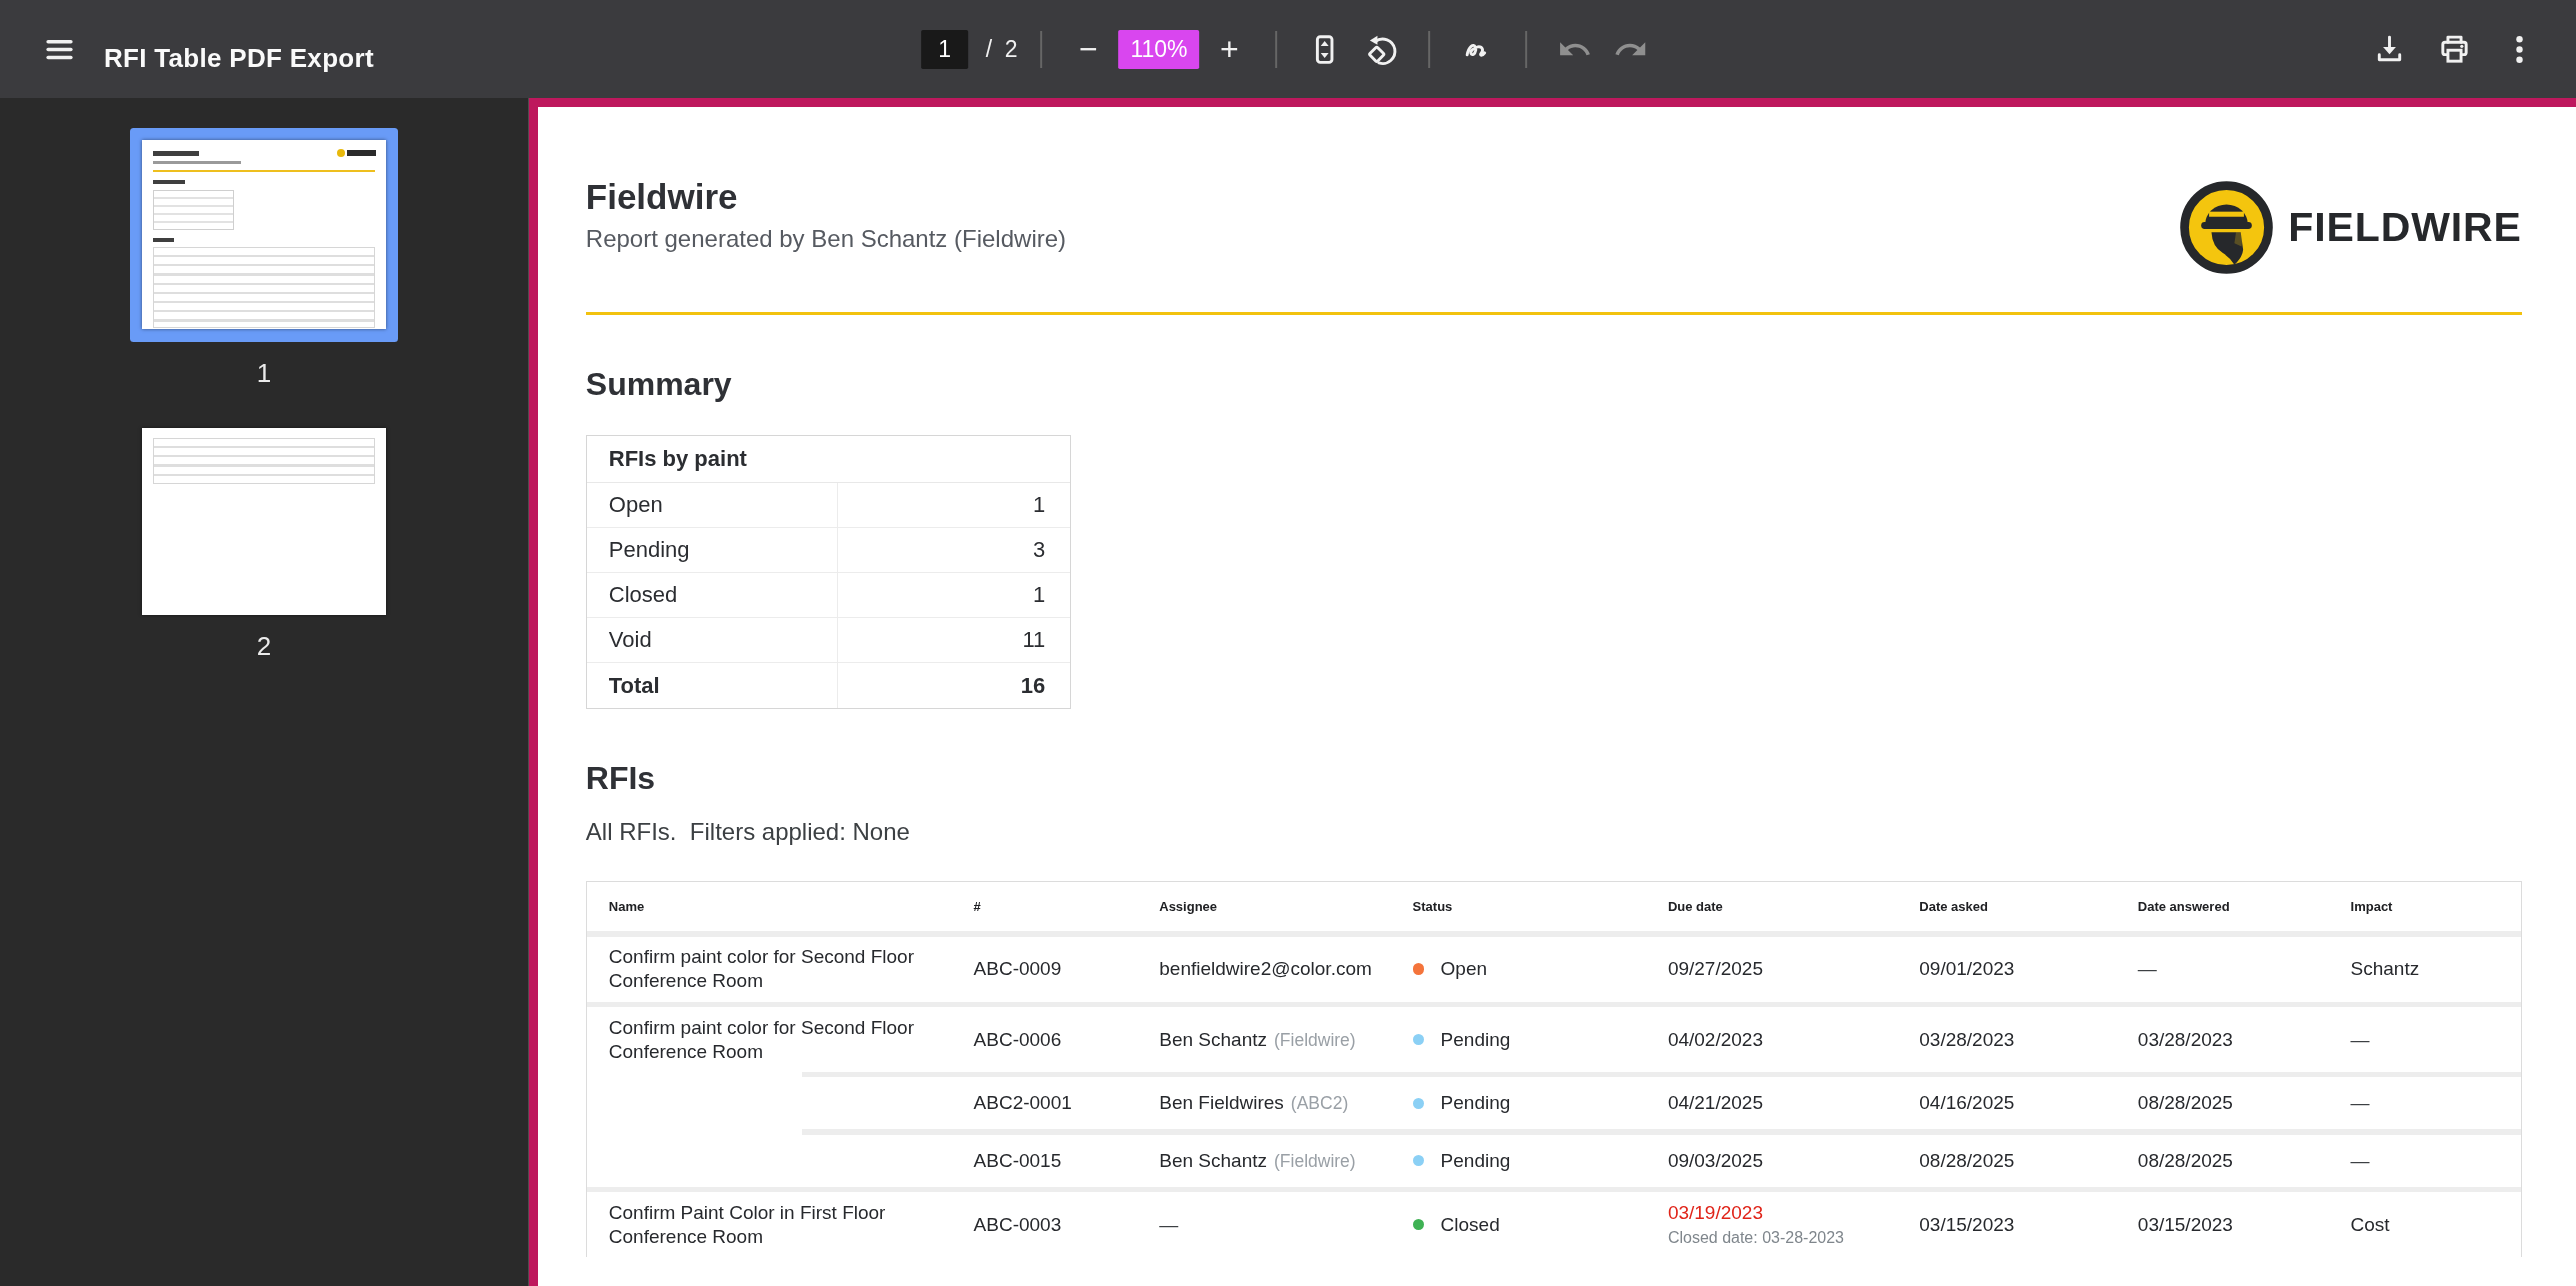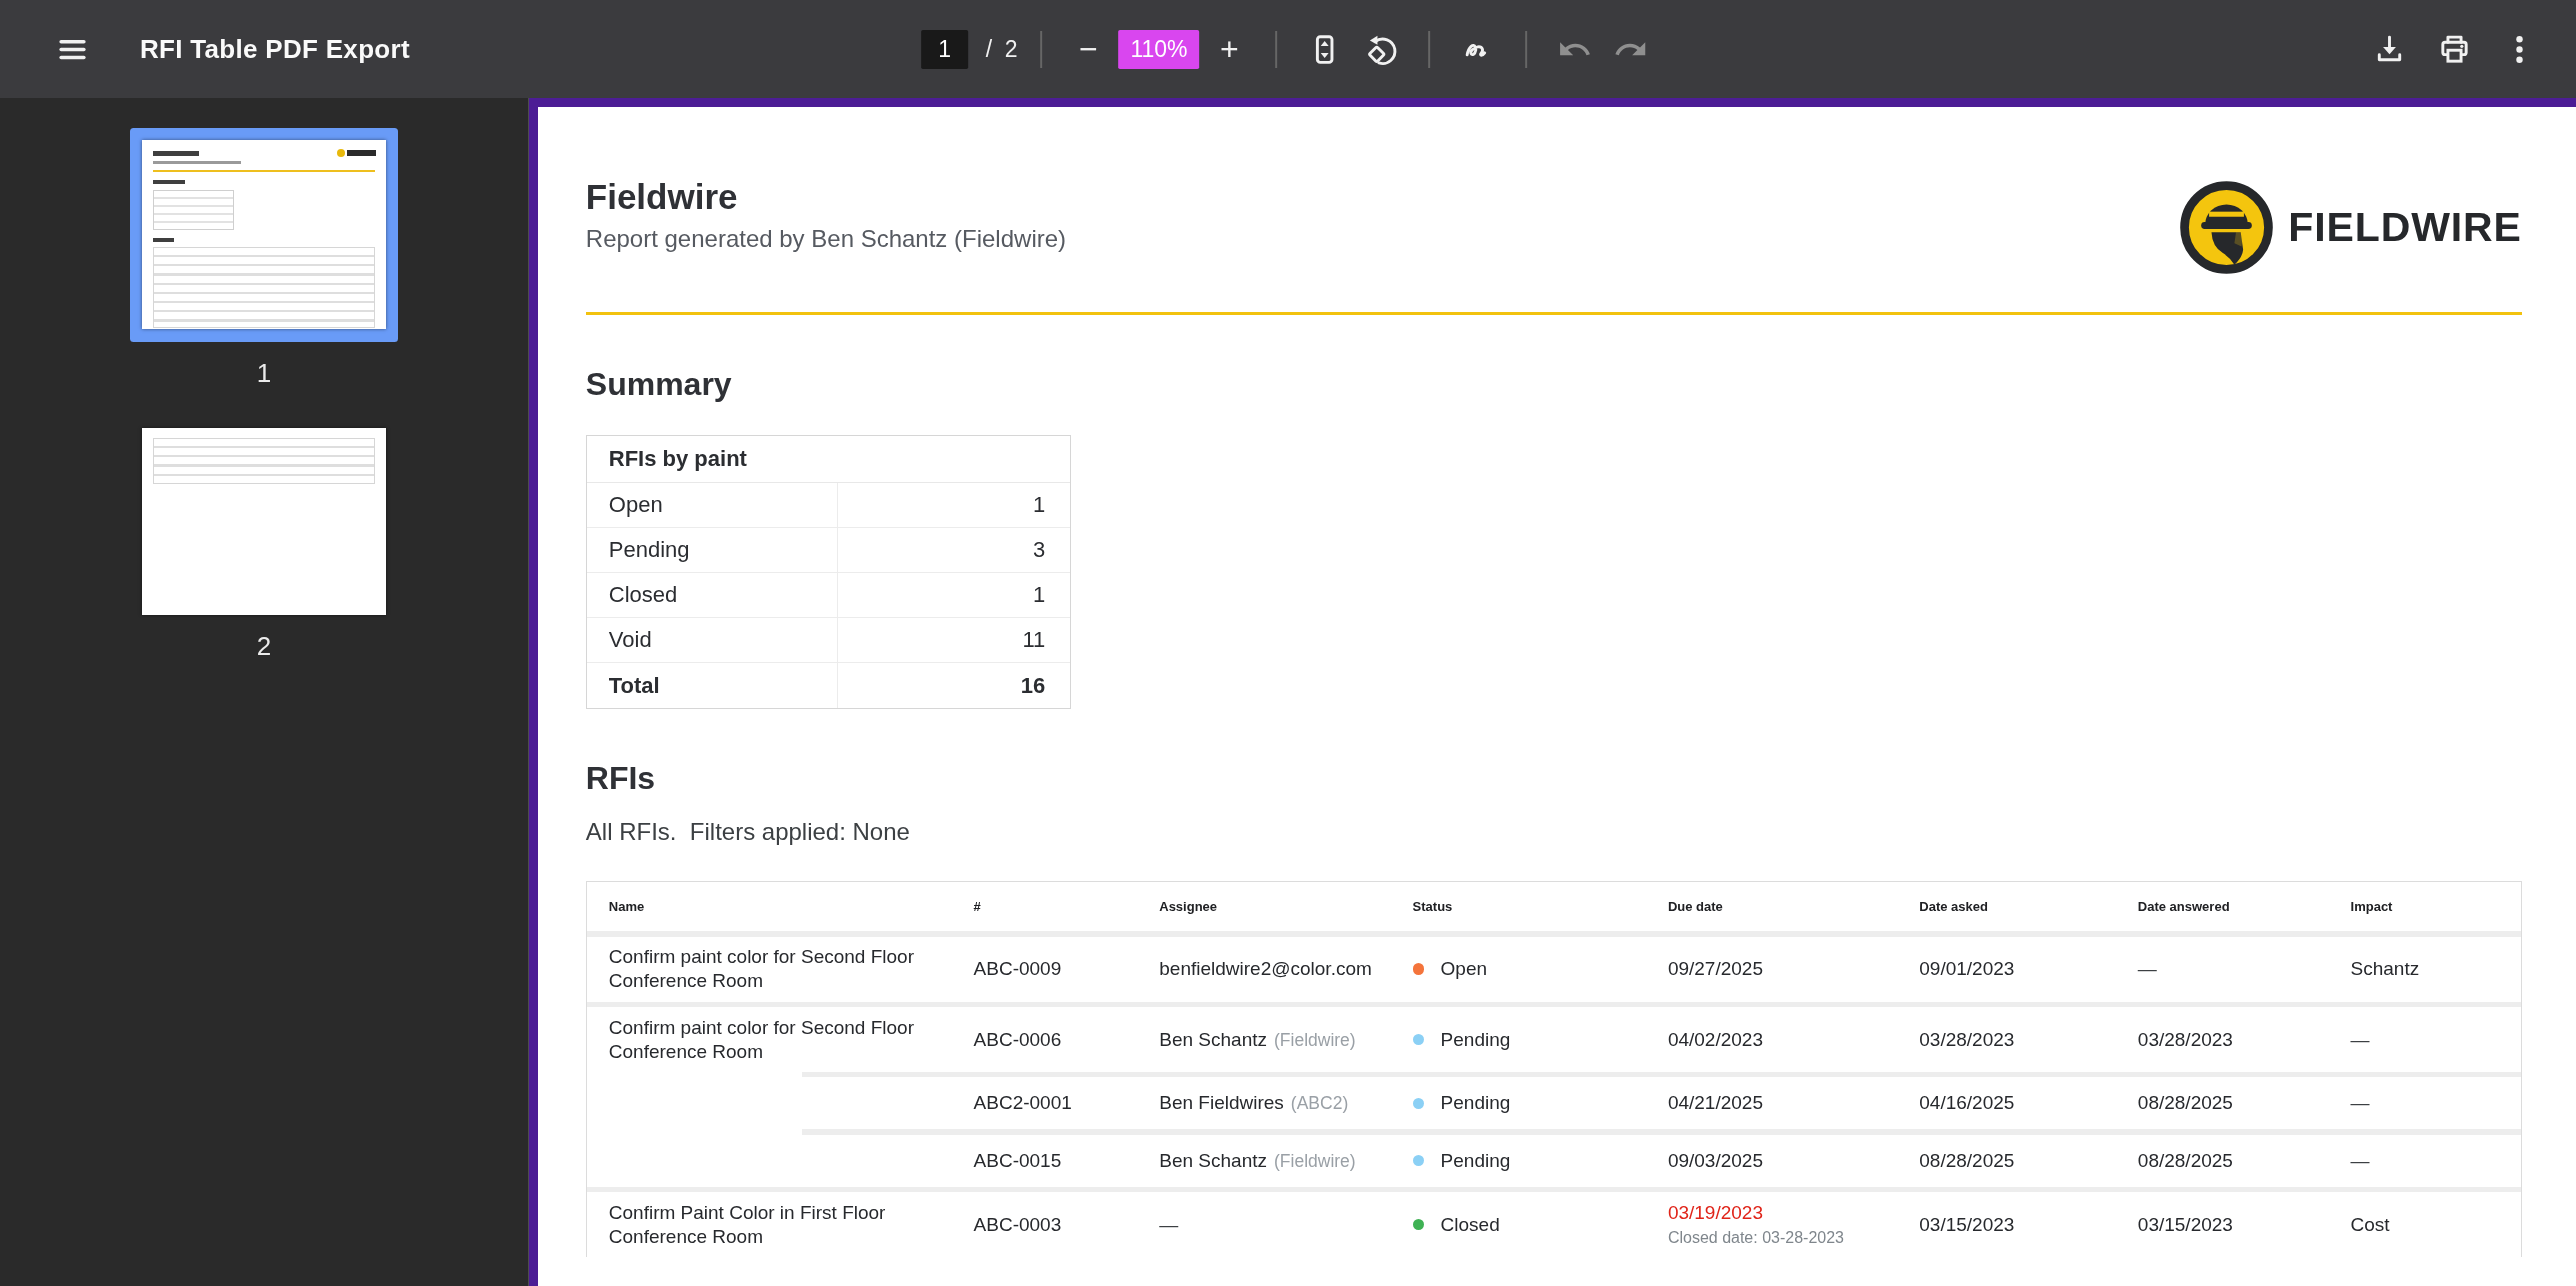--- a/index.html
+++ b/index.html
@@ -2,21 +2,21 @@
 <html style="font-size:14px"><head>
 <meta charset="utf-8">
 <style>
   * { margin:0; padding:0; box-sizing:border-box; }
   html,body { width:2576px; height:1286px; overflow:hidden; background:#242424;
               font-family:"Liberation Sans", sans-serif; }
 
   
   .toolbar { position:relative; height:98px; background:#3b3b3e; display:flex;
              align-items:center; color:#f1f1f1; z-index:5; }
-  .tb-left { display:flex; align-items:center; gap:43px; padding-left:48px; flex:0 0 auto; }
+  .tb-left { display:flex; align-items:flex-end; gap:20px; padding-left:35px; flex:0 0 auto; }
   .tb-title { font-size:26px; font-weight:700; color:#fafafa; letter-spacing:0.3px; }
   .tb-center { position:absolute; left:50%; transform:translateX(-50%); display:flex;
                align-items:center; gap:7px; }
   .tb-right { margin-left:auto; display:flex; align-items:center; gap:16px; padding-right:32px; }
   .icon-btn { width:49px; height:49px; border:none; background:transparent; display:flex;
               align-items:center; justify-content:center; cursor:pointer; border-radius:50%; }
   .icon-btn svg { width:35px; height:35px; }
   .ic { stroke:#f1f1f1; fill:none; stroke-width:2; stroke-linecap:round; stroke-linejoin:round; }
   .icf { fill:#f1f1f1; stroke:none; }
   .disabled .icf { fill:#8f8f8f; }
@@ -27,21 +27,21 @@
   .zoom-box { min-width:81px; height:39px; background:#d946ef; border-radius:1.8px; color:#fff;
               font-size:23px; display:flex; align-items:center; justify-content:center;
               padding:0 10.5px; cursor:pointer; }
   .pm-btn { background:transparent; border:none; color:#f1f1f1; font-size:32px; width:46px;
             height:46px; cursor:pointer; line-height:1; }
 
   
   .main { display:flex; height:1188px; }
   .sidebar { width:529px; background:#2a2a2a; border-right:1.8px solid #4d4d4d; display:flex;
              flex-direction:column; align-items:center; padding-top:30px; overflow:hidden; }
-  .viewer { flex:1; background:#4c1d95; overflow:hidden; position:relative;text-decoration:underline; }
+  .viewer { flex:1; background:#be185d; overflow:hidden; position:relative;text-decoration:underline; }
   .page { position:absolute; left:8.8px; top:8.8px; width:2038px; height:1928px; background:#fff;
           padding:70px 54px 0 48px; }
 
   
   .thumb-wrap { display:flex; flex-direction:column; align-items:center; }
   .thumb { border-radius:3.5px; cursor:pointer; }
   .thumb.selected { background:#699bf7; padding:12.3px; }
   .mini-page { width:244px; height:189px; background:#fff; position:relative; padding:10.5px 11.4px;
                box-shadow:0 0 3.5px rgba(0,0,0,.5); }
   .thumb:not(.selected) .mini-page { height:187px; }

